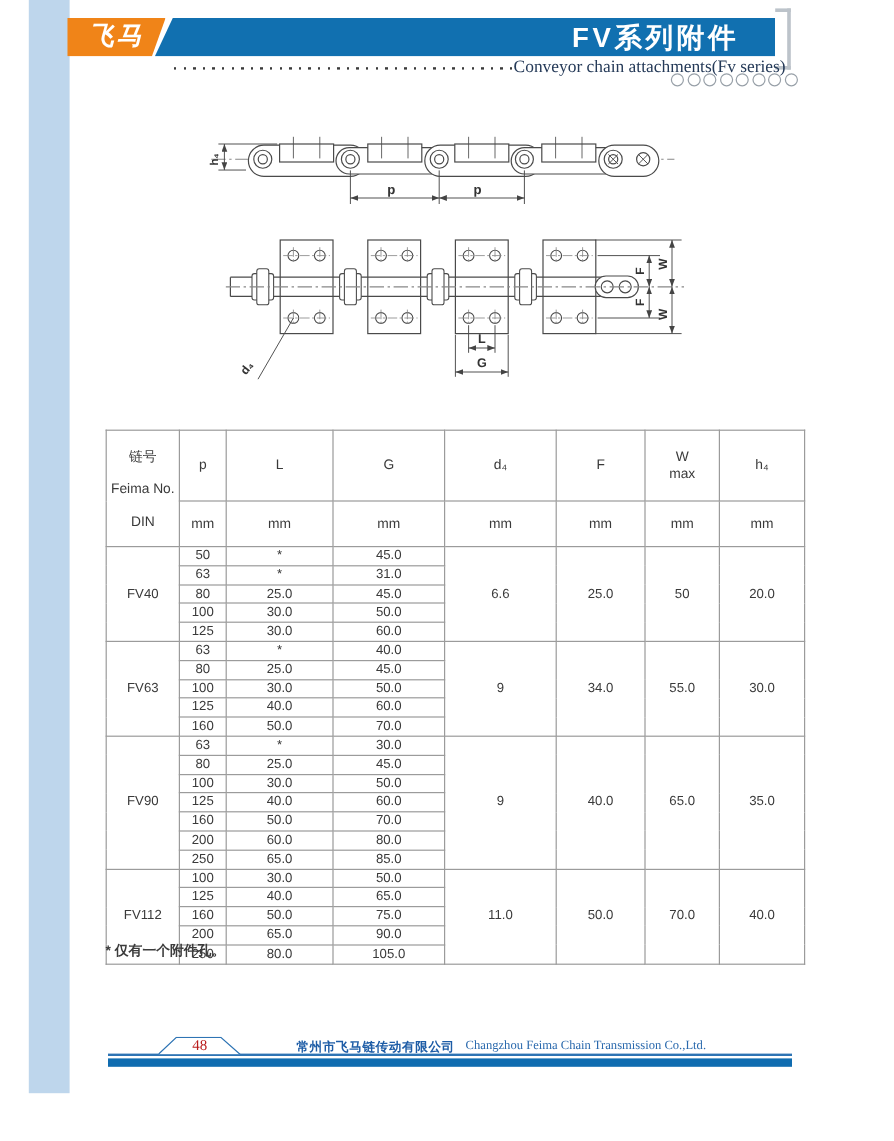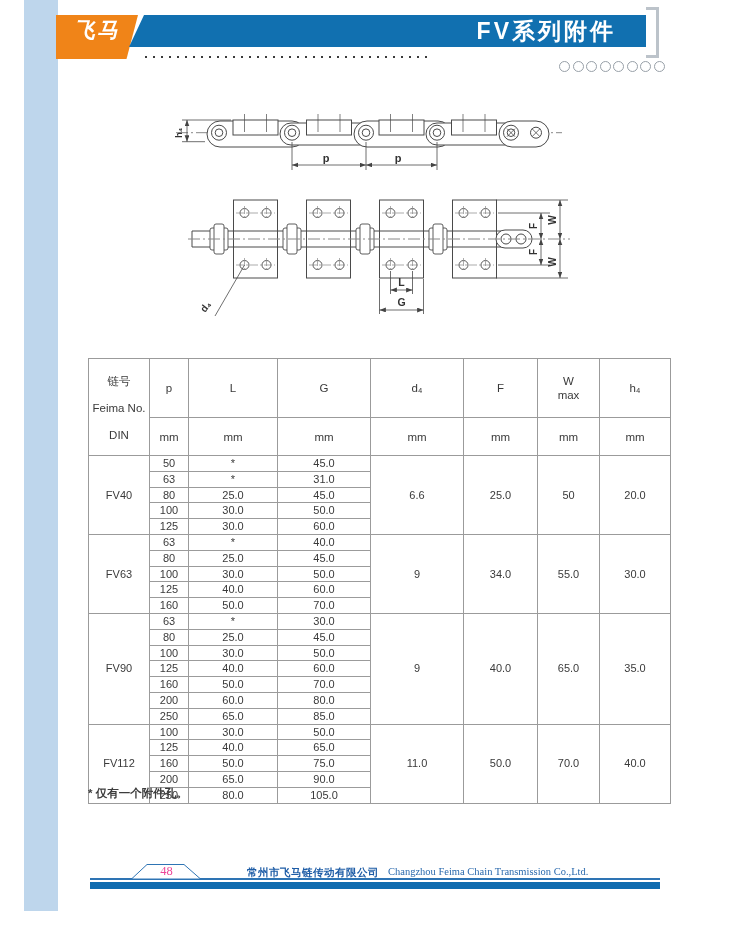--- a/index.html
+++ b/index.html
@@ -3,21 +3,21 @@
 <meta charset="utf-8">
 <style>
   * { margin:0; padding:0; box-sizing:border-box; }
   body { background:#e8e8e8; font-family:"Liberation Sans","DejaVu Sans",sans-serif; }
   .page { position:relative; width:745px; height:951px; background:#fff; margin:0 auto; overflow:hidden; color:#333; }
 
   
   .leftbar { position:absolute; left:24px; top:0; width:34px; height:911px; background:#bed6ec; }
 
   
-  .logo-band { position:absolute; left:56px; top:15px; width:82px; height:44px; background:#f08418;
+  .logo-band { position:absolute; left:56px; top:15px; width:82px; height:32px; background:#f08418;
                clip-path:polygon(0 0,100% 0,86% 100%,0 100%); color:#fff; text-align:center;
                font-family:"DejaVu Serif","Liberation Serif",serif; font-weight:bold; font-style:italic;
                font-size:21px; line-height:30px; letter-spacing:2px; }
   .title-band { position:absolute; left:129px; top:15px; width:517px; height:32px; background:#1170b0;
                 clip-path:polygon(15px 0,100% 0,100% 100%,0 100%); color:#fff; text-align:right;
                 font-size:23px; font-weight:bold; line-height:32px; padding-right:30px; letter-spacing:3px; }
   .bracket { position:absolute; left:646px; top:7px; width:13px; height:51px;
              border-top:3px solid #bcc3ca; border-right:3px solid #bcc3ca; border-bottom:3px solid #bcc3ca; }
   .dotline { position:absolute; left:145px; top:56px; width:282px; height:2px;
              background:repeating-linear-gradient(to right,#3a3a3a 0 2px,transparent 2px 8px); }
@@ -45,40 +45,41 @@
 
   
   .notes { position:absolute; left:88px; top:786px; font-size:11px; line-height:14.4px; color:#3c3c3c;font-weight:bold; }
   .notes .cn { font-size:11.5px; }
 
   
   .foot-thin { position:absolute; left:90px; top:878px; width:570px; height:2px; background:#2e74b4; }
   .foot-bar  { position:absolute; left:90px; top:882px; width:570px; height:7px; background:#0f6cb0; }
   .pagenum-shape { position:absolute; left:132px; top:864px; width:69px; height:15px; }
   .pagenum { position:absolute; left:132px; top:864px; width:69px; height:15px; text-align:center;
-             font-family:"Liberation Serif","DejaVu Serif",serif; font-size:12.5px; line-height:15px; color:#ec4899; }
+             font-family:"Liberation Serif","DejaVu Serif",serif; font-size:12.5px; line-height:15px; color:#b91c1c; }
   .company-cn { position:absolute; left:247px; top:866px; font-size:10.5px; font-weight:bold; color:#1d5ca6; letter-spacing:0.5px; }
   .company-en { position:absolute; left:388px; top:866px; font-family:"Liberation Serif","DejaVu Serif",serif;
                 font-size:10.5px; color:#2a69ad; }
 </style>
 </head>
 <body>
 
 <div class="page">
 
   <div class="leftbar"></div>
 
   <div class="logo-band">
     <span>飞马</span>
   </div>
   <div class="title-band">
     <span>FV系列附件</span>
   </div>
   <div class="bracket"></div>
   <div class="dotline"></div>
+  <div class="subtitle">Conveyor chain attachments(Fv series)</div>
   <div class="circlerow">
       <span></span>
       <span></span>
       <span></span>
       <span></span>
       <span></span>
       <span></span>
       <span></span>
       <span></span>
     </div>

